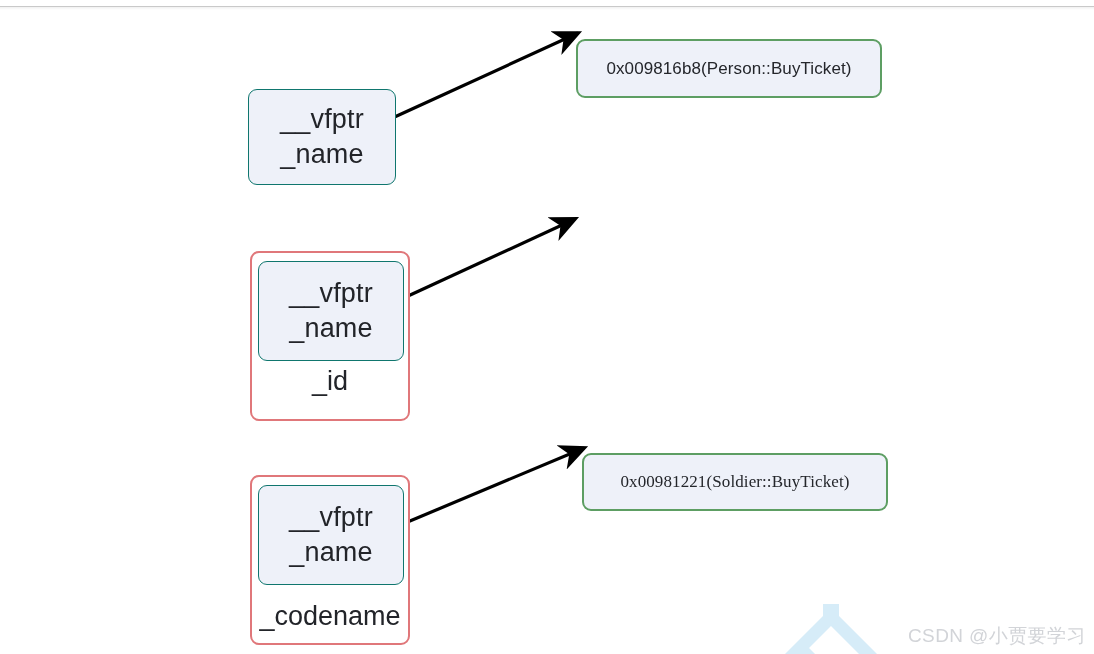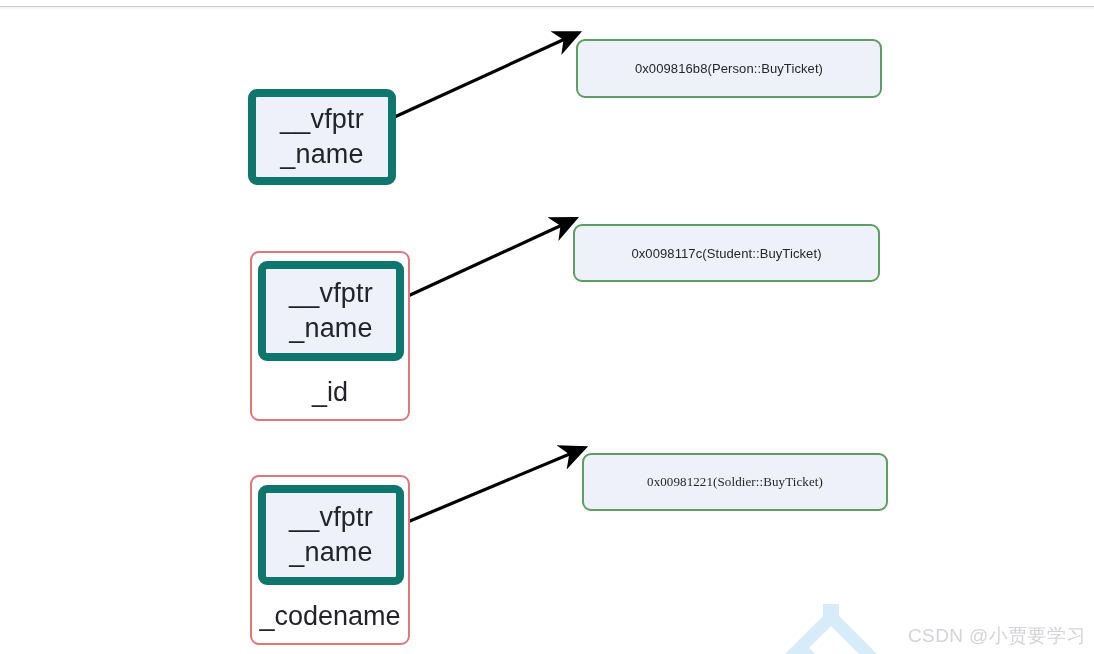--- a/index.html
+++ b/index.html
@@ -44,21 +44,21 @@
     background: #ffffff;
     border: 2.5px solid #e0777a;
     border-radius: 9px;
   }
 
   
   .vfptr-box {
     position: absolute;
     box-sizing: border-box;
     background: #eef1f9;
-    border: 8px solid #0f766e;
+    border: 1px solid #0f766e;
     border-radius: 9px;
     display: flex;
     flex-direction: column;
     align-items: center;
     justify-content: center;
   }
   .vfptr-box .row {
     font-size: 27px;
     line-height: 1.30;
     color: #222429;
@@ -81,21 +81,21 @@
     position: absolute;
     box-sizing: border-box;
     background: #eef1f9;
     border: 2.5px solid #5d9e63;
     border-radius: 9px;
     display: flex;
     align-items: center;
     justify-content: center;
   }
   .fn-box .fn-text {
-    font-size: 13px;
+    font-size: 17px;
     color: #24262b;
     white-space: nowrap;
     letter-spacing: 0.1px;
   }
 
   
   #arrows {
     position: absolute;
     left: 0;
     top: 0;
@@ -151,38 +151,35 @@
     <div class="row">_name</div>
   </div>
 
   <div class="obj-box" style="left:250px; top:251px; width:160px; height:170px;"></div>
 
   <div class="vfptr-box" style="left:258px; top:261px; width:146px; height:100px;">
     <div class="row">__vfptr</div>
     <div class="row">_name</div>
   </div>
 
-  <div class="member-label" style="left:250px; top:379px; width:160px;">_id</div>
+  <div class="member-label" style="left:250px; top:368px; width:160px;">_id</div>
 
   <div class="obj-box" style="left:250px; top:475px; width:160px; height:170px;"></div>
 
   <div class="vfptr-box" style="left:258px; top:485px; width:146px; height:100px;">
     <div class="row">__vfptr</div>
     <div class="row">_name</div>
   </div>
 
   <div class="member-label" style="left:250px; top:603px; width:160px;">_codename</div>
 
   <div class="fn-box" style="left:576px; top:39px; width:306px; height:59px;">
     <span class="fn-text">0x009816b8(Person::BuyTicket)</span>
   </div>
 
-  <div class="fn-box" style="left:573px; top:224px; width:307px; height:58px;">
-    <span class="fn-text">0x0098117c(Student::BuyTicket)</span>
-  </div>
 
   <div class="fn-box" style="left:582px; top:453px; width:306px; height:58px;font-family:Liberation Serif, serif;">
     <span class="fn-text">0x00981221(Soldier::BuyTicket)</span>
   </div>
 
   <svg class="watermark-logo" viewBox="0 0 132 54" xmlns="http://www.w3.org/2000/svg">
     <g fill="#d6ecf8">
       <path d="M48 4 h16 v12 h-16 z"></path>
       <path d="M56 8 L104 56 L86 56 L56 26 L26 56 L8 56 Z"></path>
       <path d="M56 30 L74 48 L56 56 L38 48 Z" fill="#ffffff"></path>

